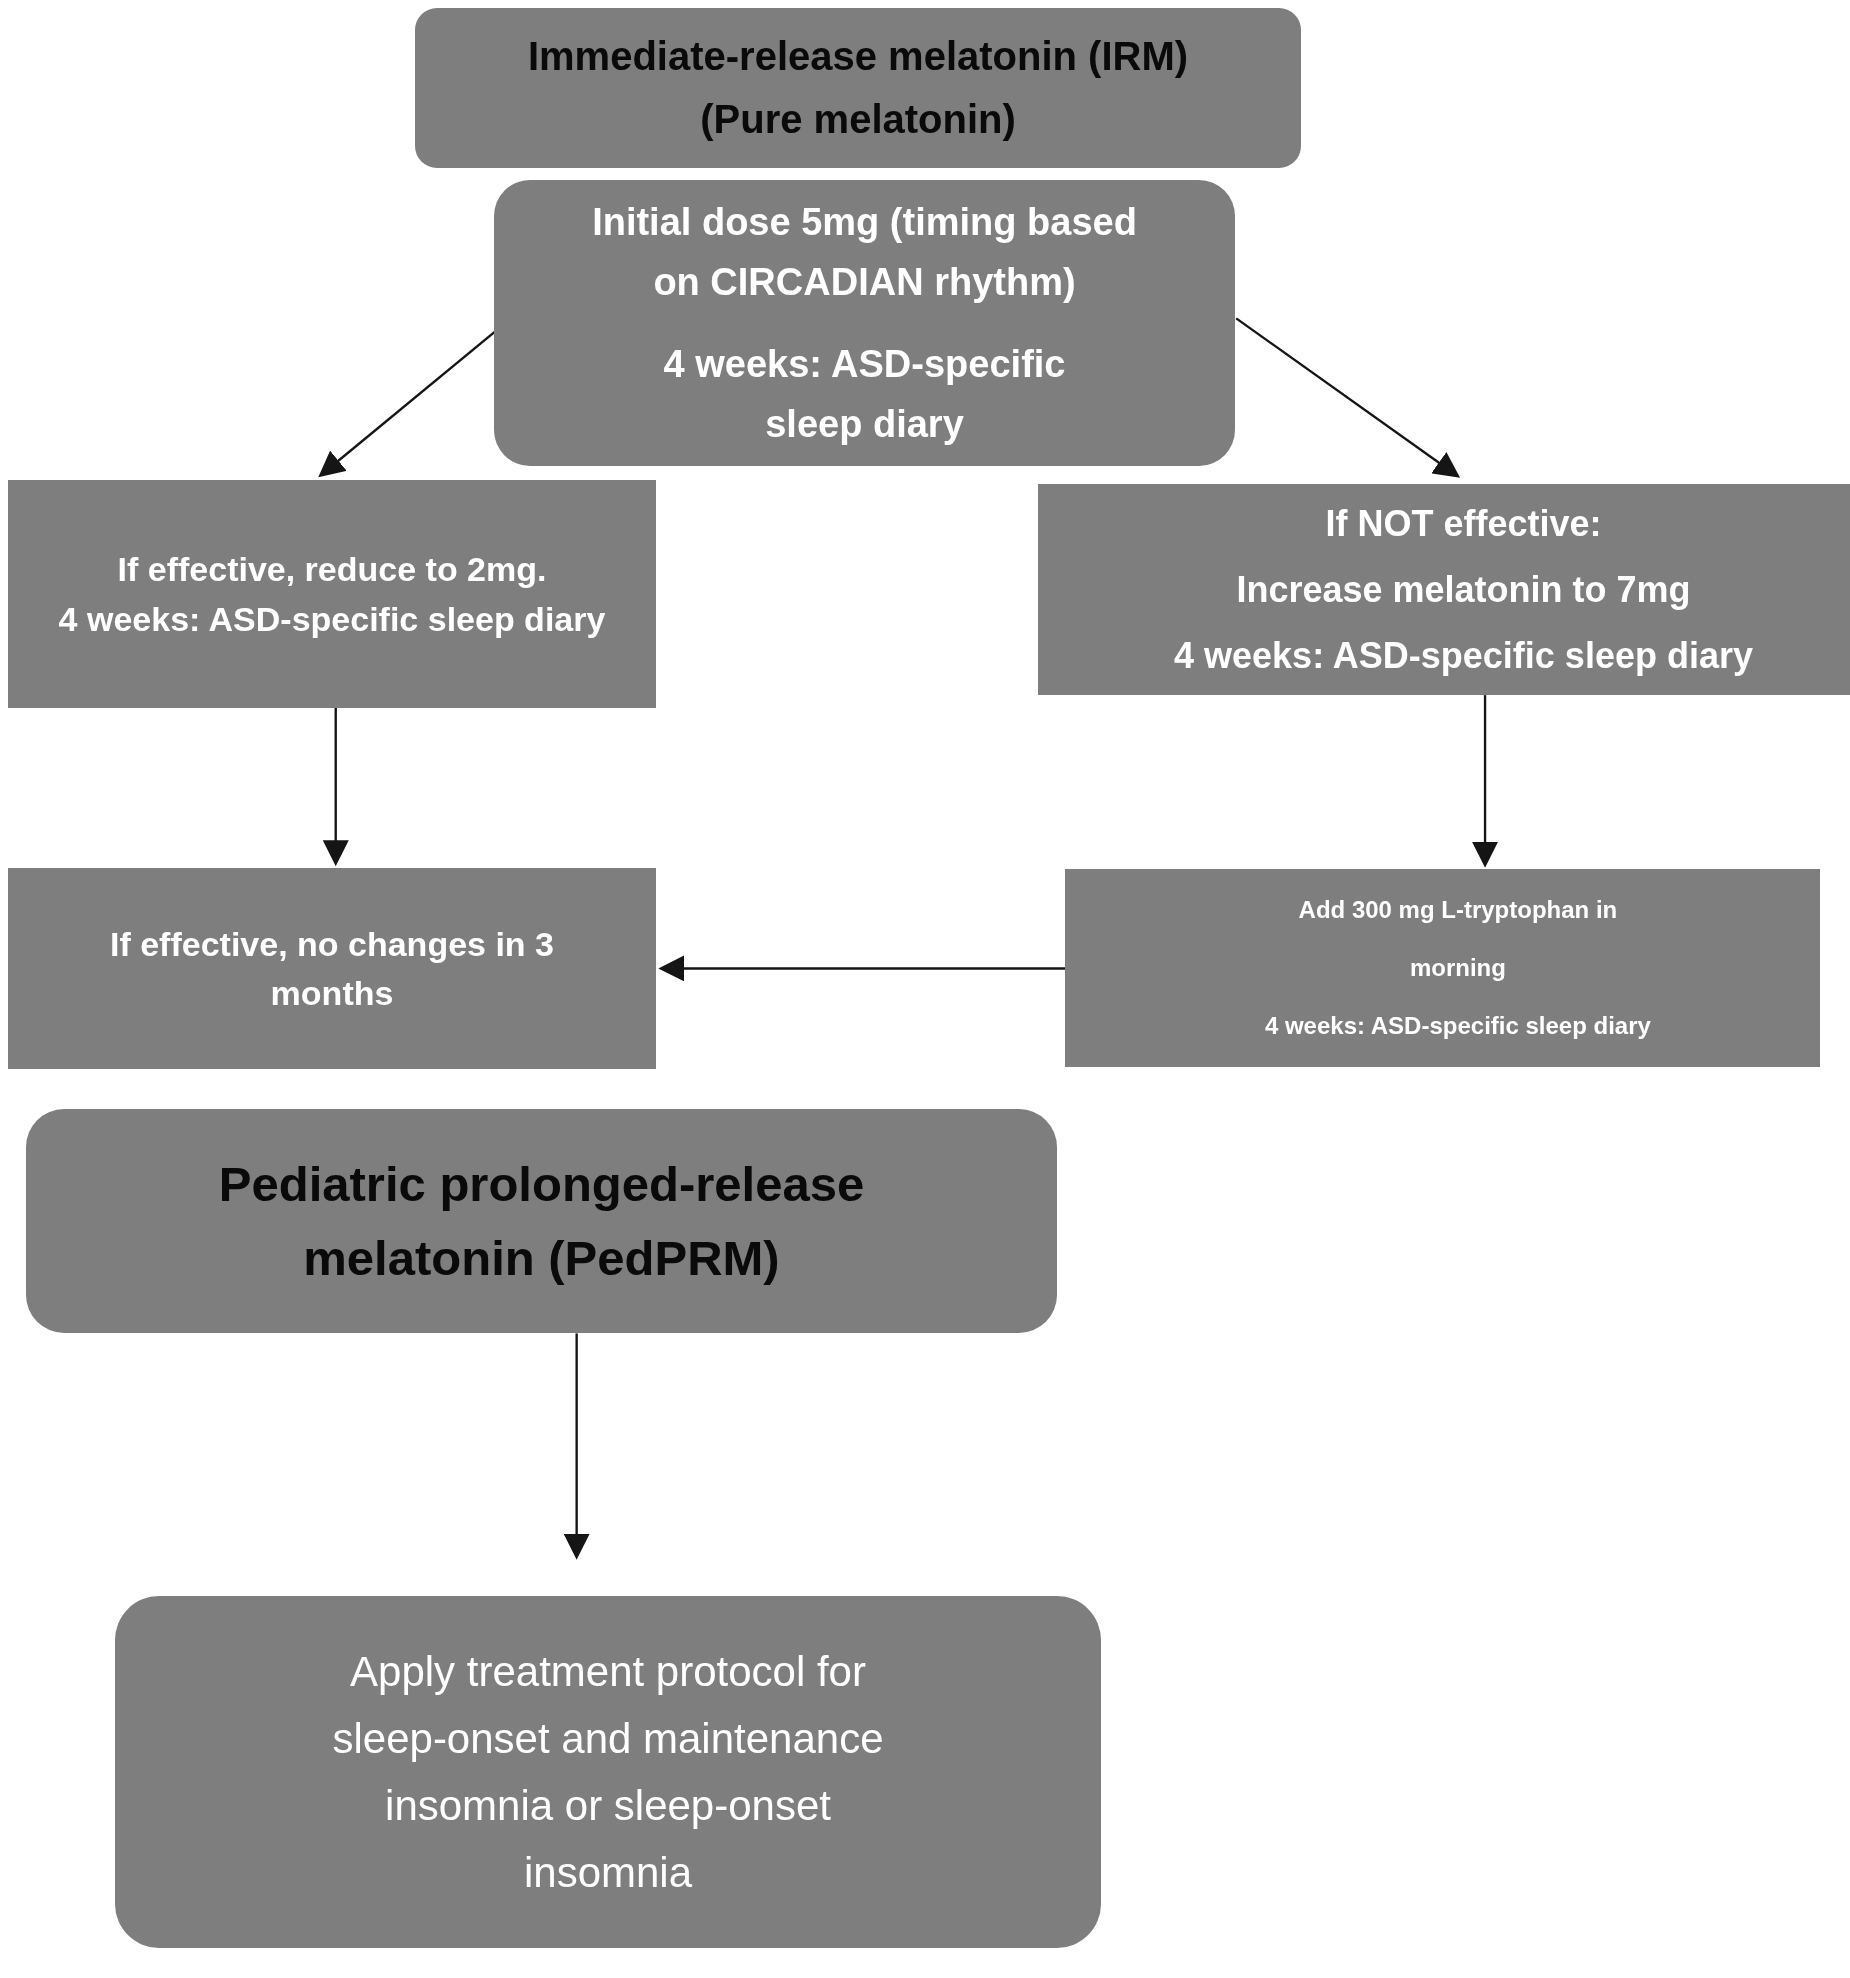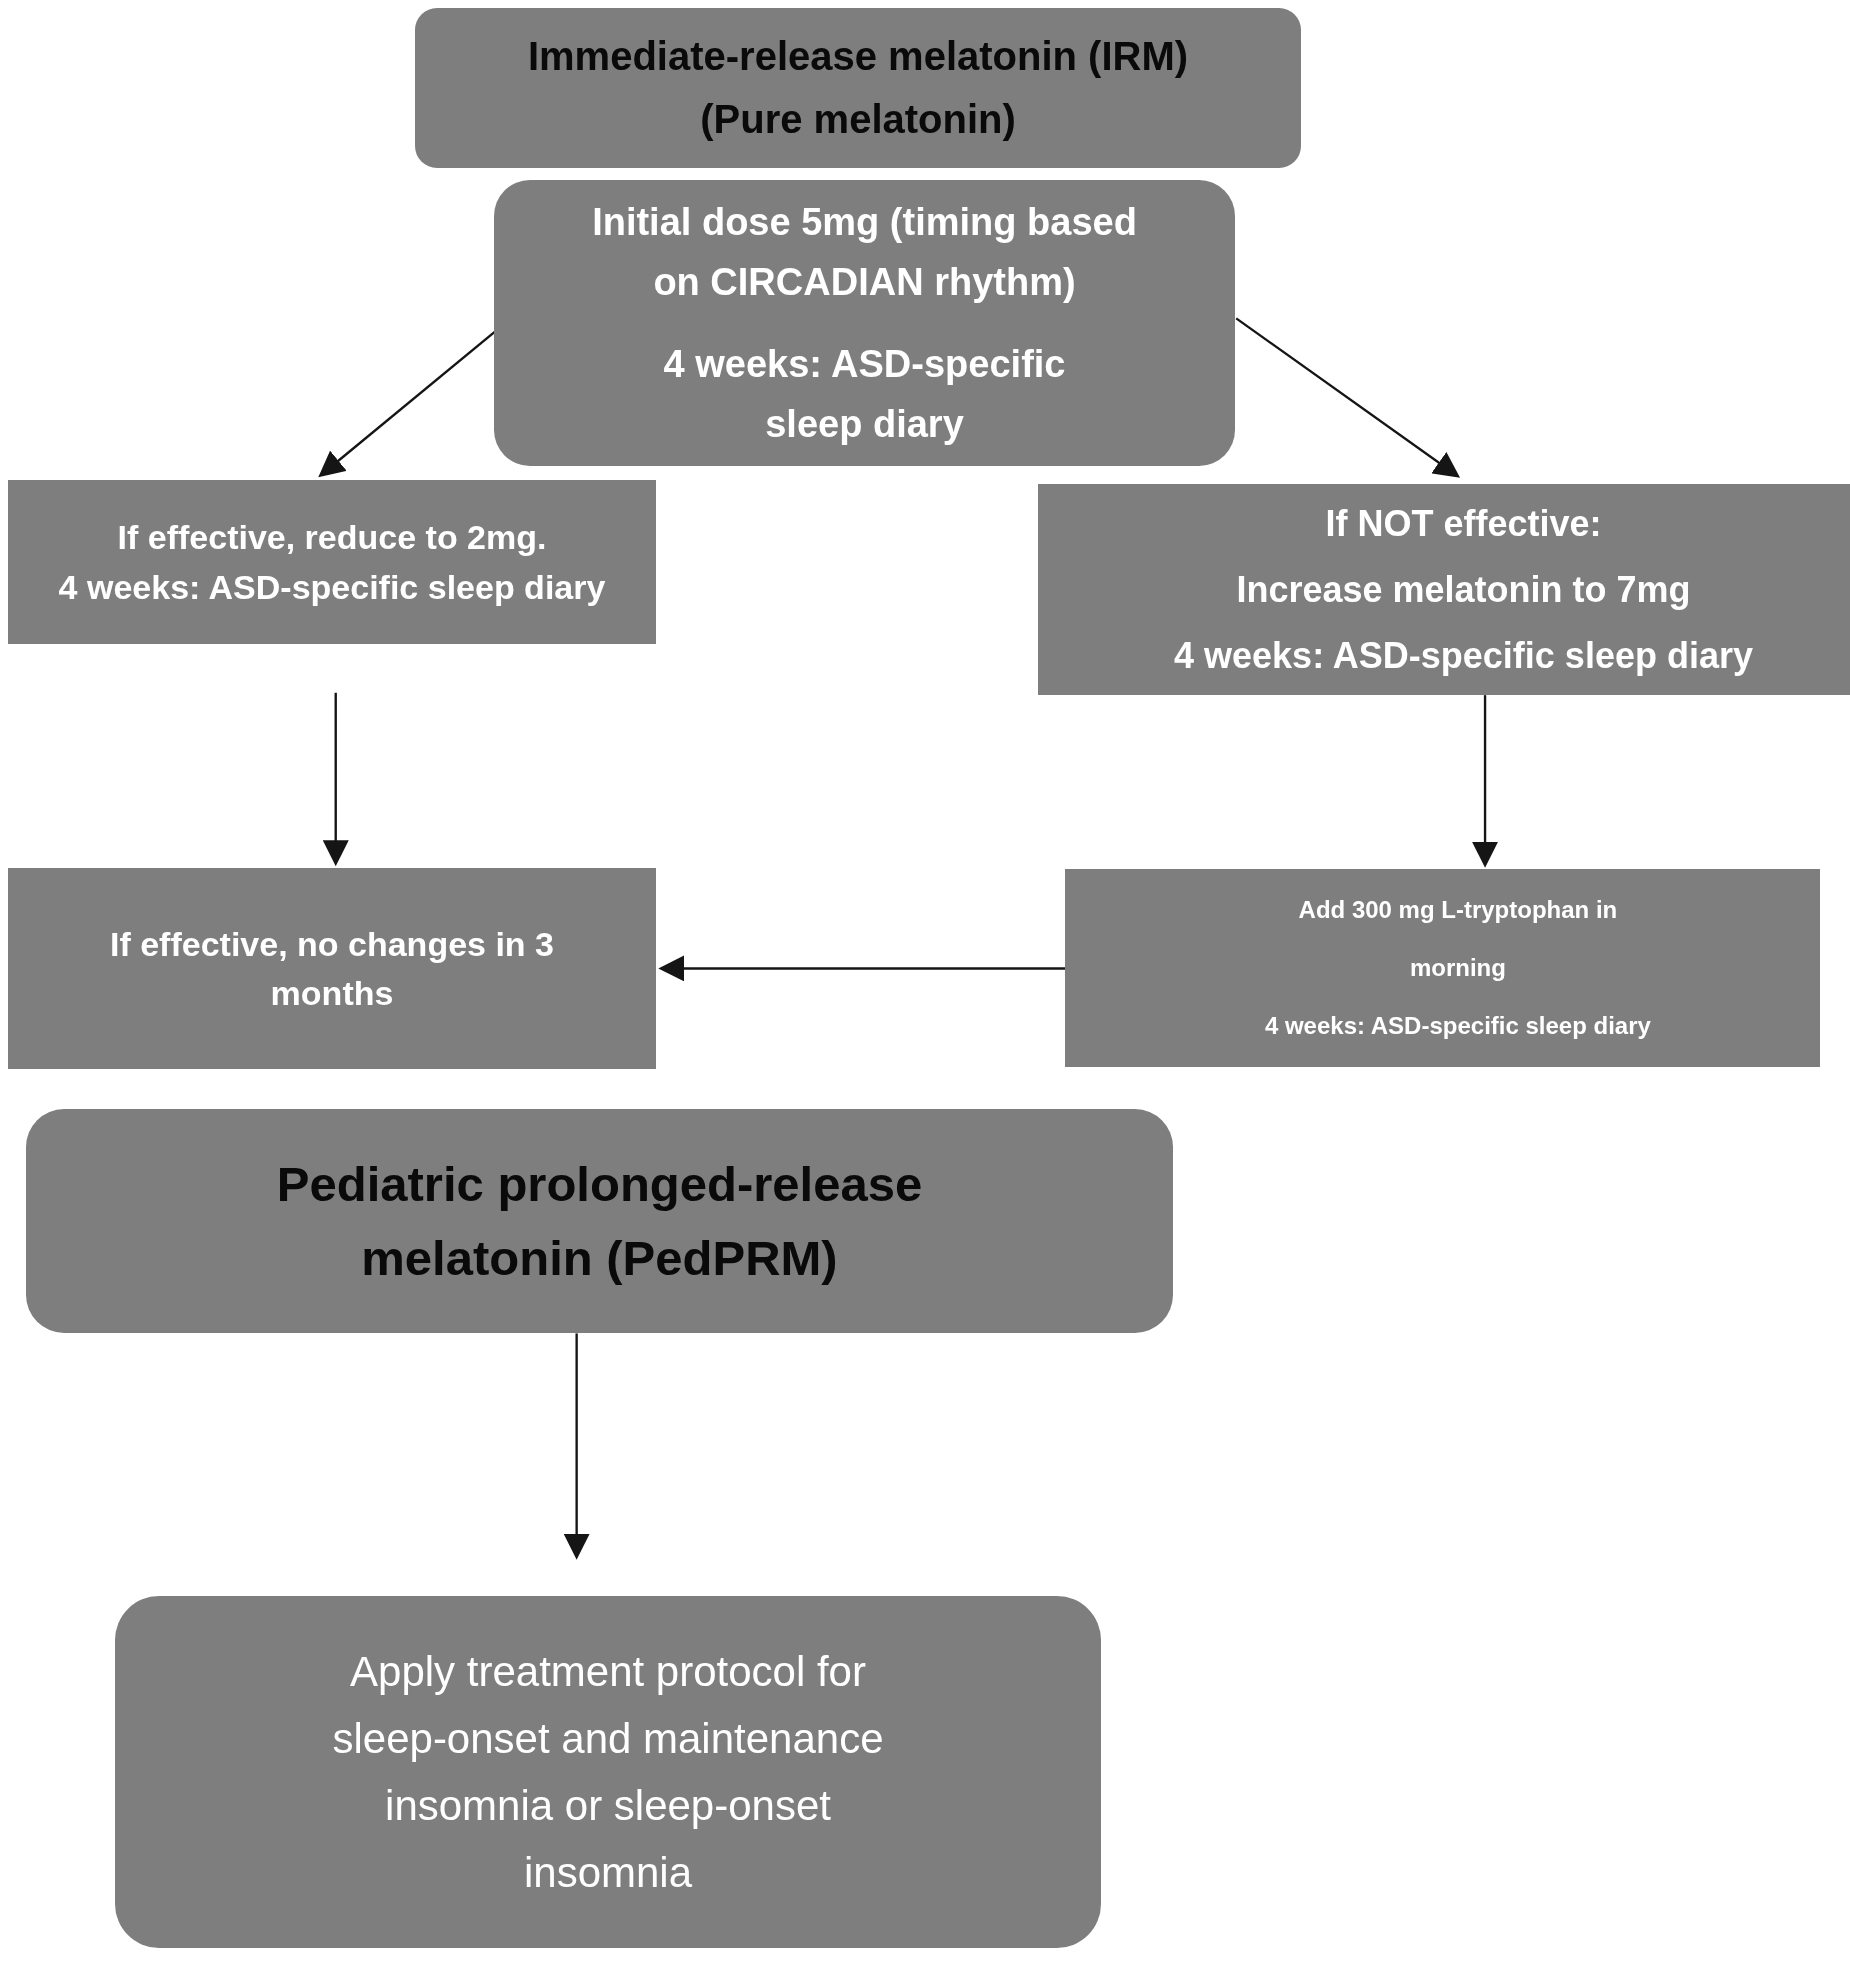--- a/index.html
+++ b/index.html
@@ -42,25 +42,25 @@
     white-space: pre-line;
     width: 100%;
   }
   .light { color: var(--text-light, #ffffff); }
   .dark  { color: var(--text-dark, #0a0a0a); }
   .bold  { font-weight: bold; }
 
   #n-irm        { left: 415px;  top: 8px;   width: 886px; height: 160px; border-radius: 22px; font-size: 40px; line-height: 63px; }
   #n-initial    { left: 494px;  top: 180px;  width: 741px;  height: 286px; border-radius: 36px; font-size: 38px; line-height: 60px; }
   #n-initial .node-text + .node-text { margin-top: 22px; }
-  #n-reduce     { left: 8px;   top: 480px;  width: 648px;  height: 164px; font-size: 34px; line-height: 50px; }
+  #n-reduce     { left: 8px;   top: 480px;  width: 648px;  height: 228px; font-size: 34px; line-height: 50px; }
   #n-noteff     { left: 1038px; top: 484px;  width: 851px;  height: 211px; font-size: 36px; line-height: 66px; }
   #n-nochange   { left: 8px;   top: 868px; width: 648px;  height: 201px; font-size: 34px; line-height: 49px; }
   #n-tryptophan { left: 1065px; top: 869px; width: 755px;  height: 198px; font-size: 24px; line-height: 58px; padding-left: 45px; }
-  #n-pedprm     { left: 26px;   top: 1109px; width: 1147px; height: 224px; border-radius: 38px; font-size: 49px; line-height: 74px; }
+  #n-pedprm     { left: 26px;   top: 1109px; width: 1031px; height: 224px; border-radius: 38px; font-size: 49px; line-height: 74px; }
   #n-apply      { left: 115px;  top: 1564px; width: 986px; height: 352px; border-radius: 44px; font-size: 42px; line-height: 67px; font-weight: normal; margin-top: 32px; }
 </style>
 </head>
 <body>
 
 <div class="canvas">
 
   <svg class="edges" viewBox="0 0 2342 2504" xmlns="http://www.w3.org/2000/svg">
     <defs>
       <marker id="arrowhead" viewBox="0 0 10 10" refX="8" refY="5" markerWidth="11" markerHeight="11" orient="auto-start-reverse">

